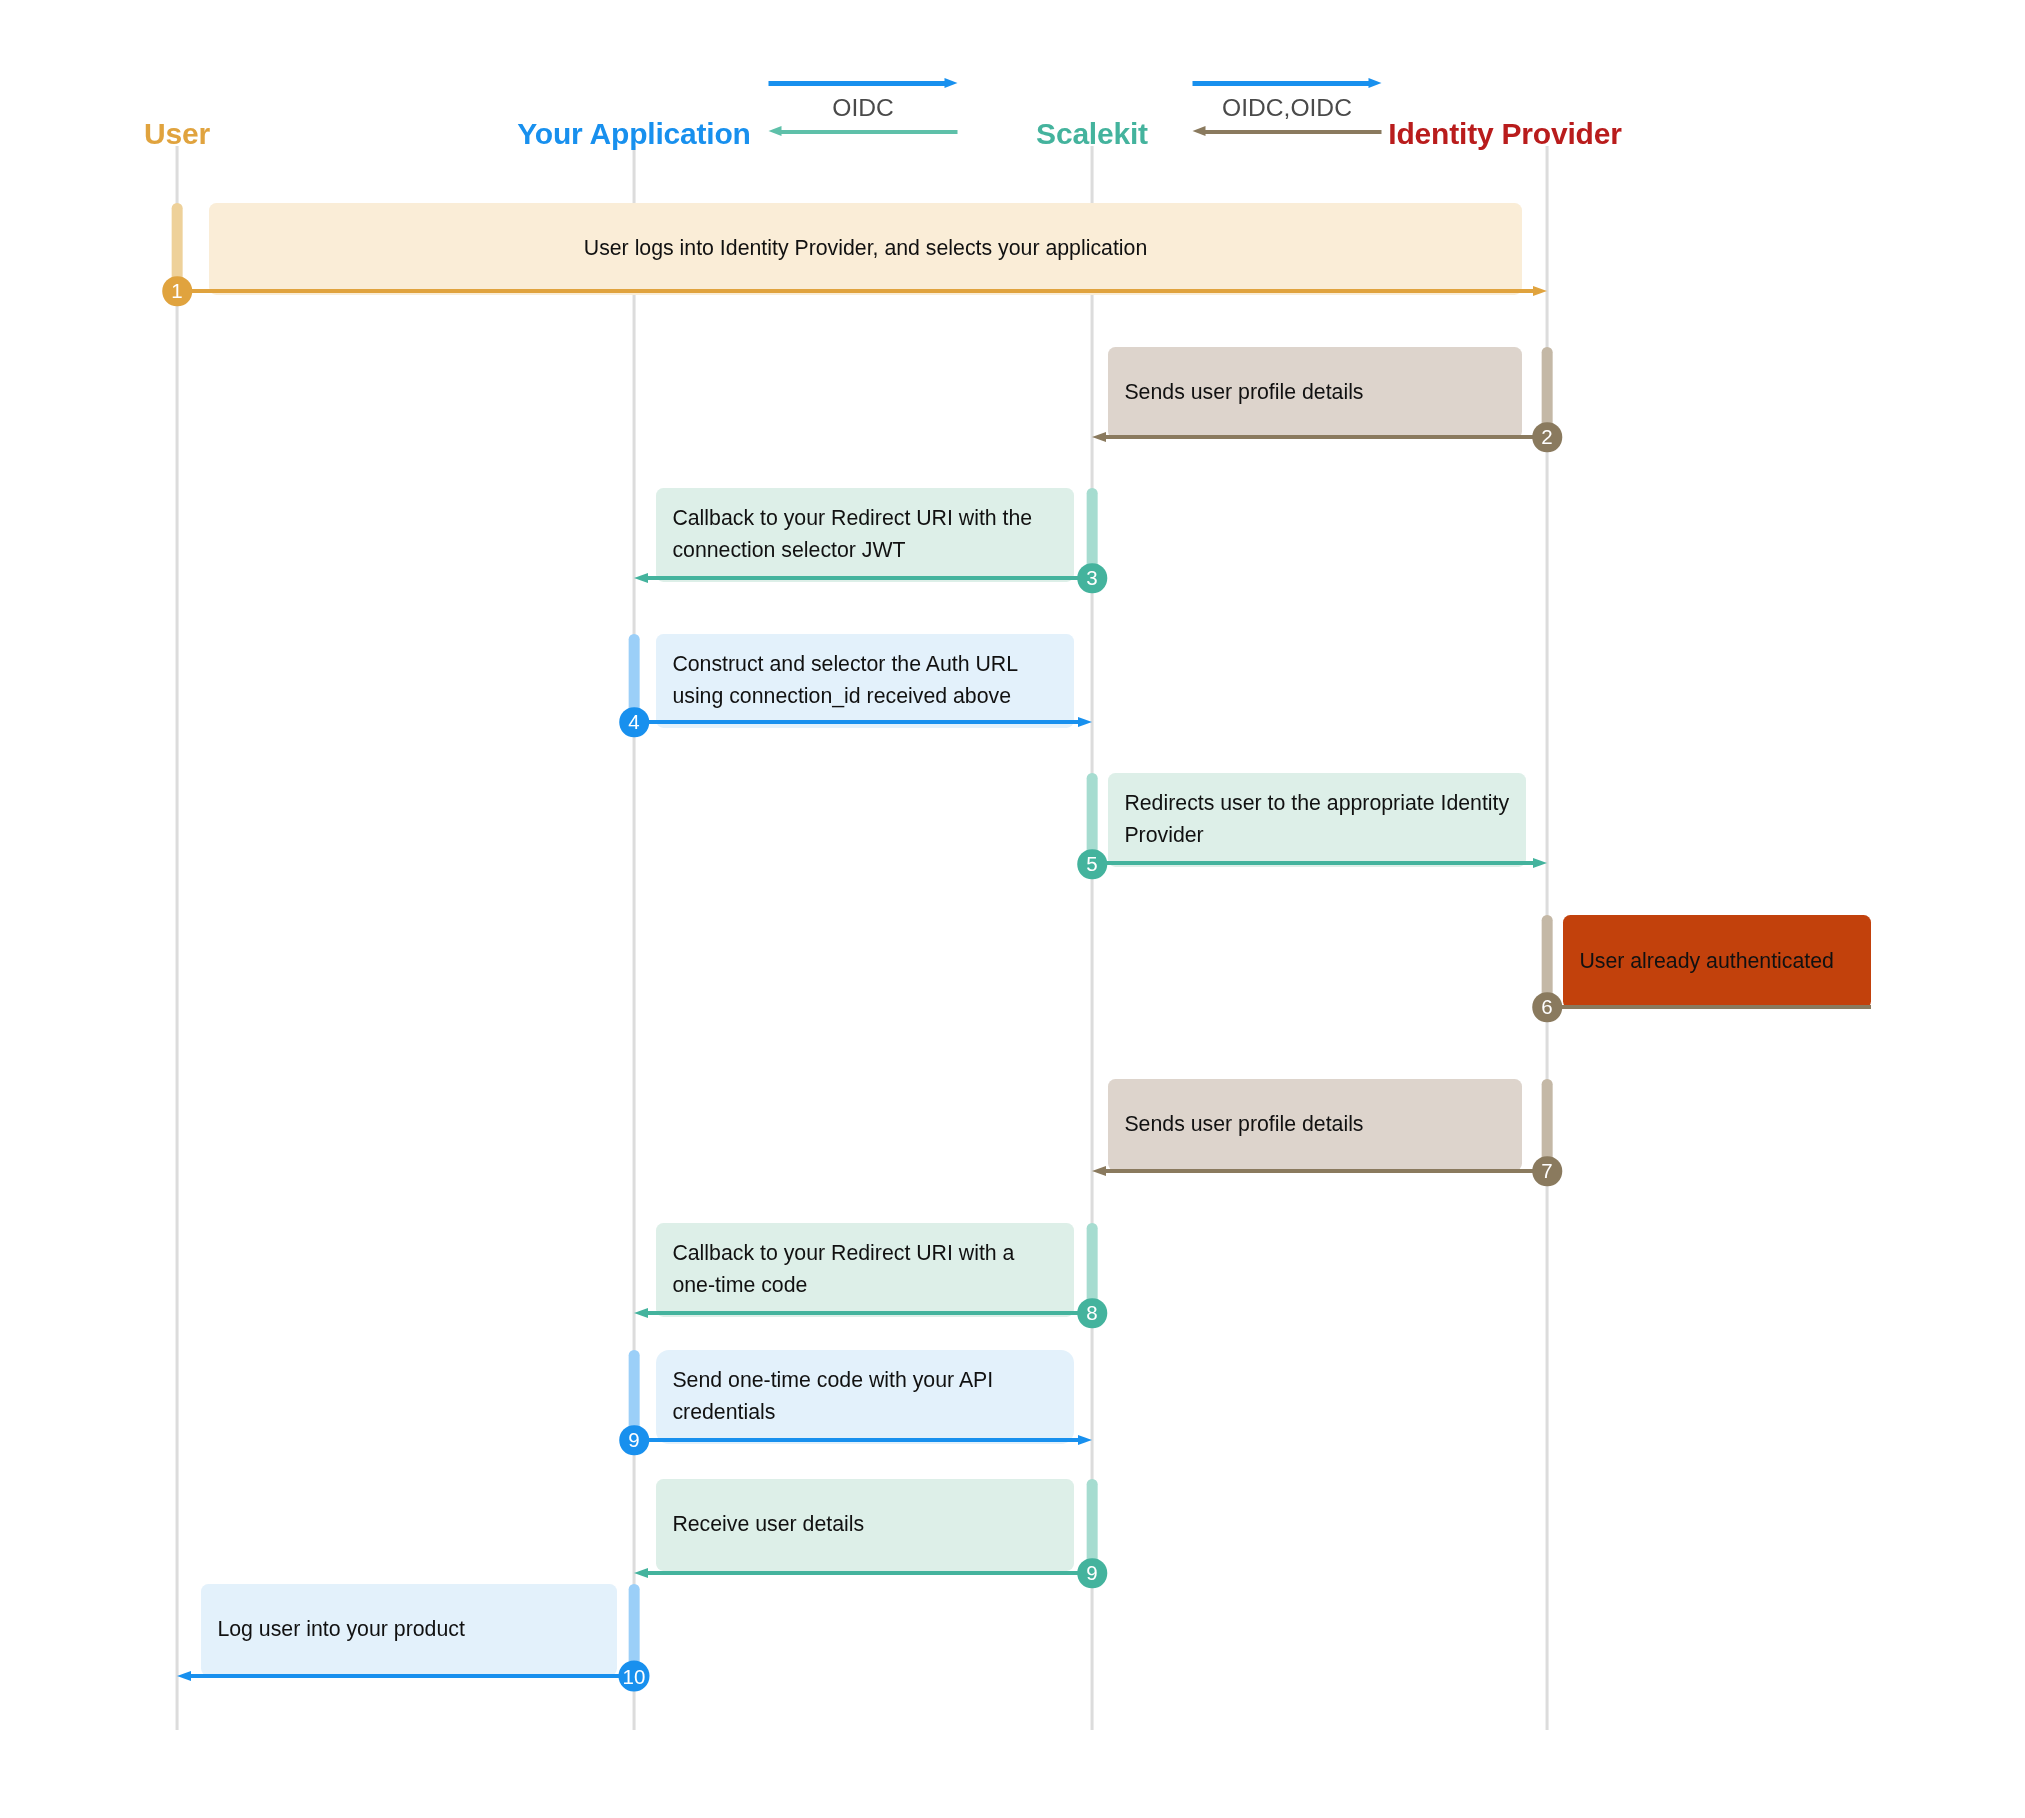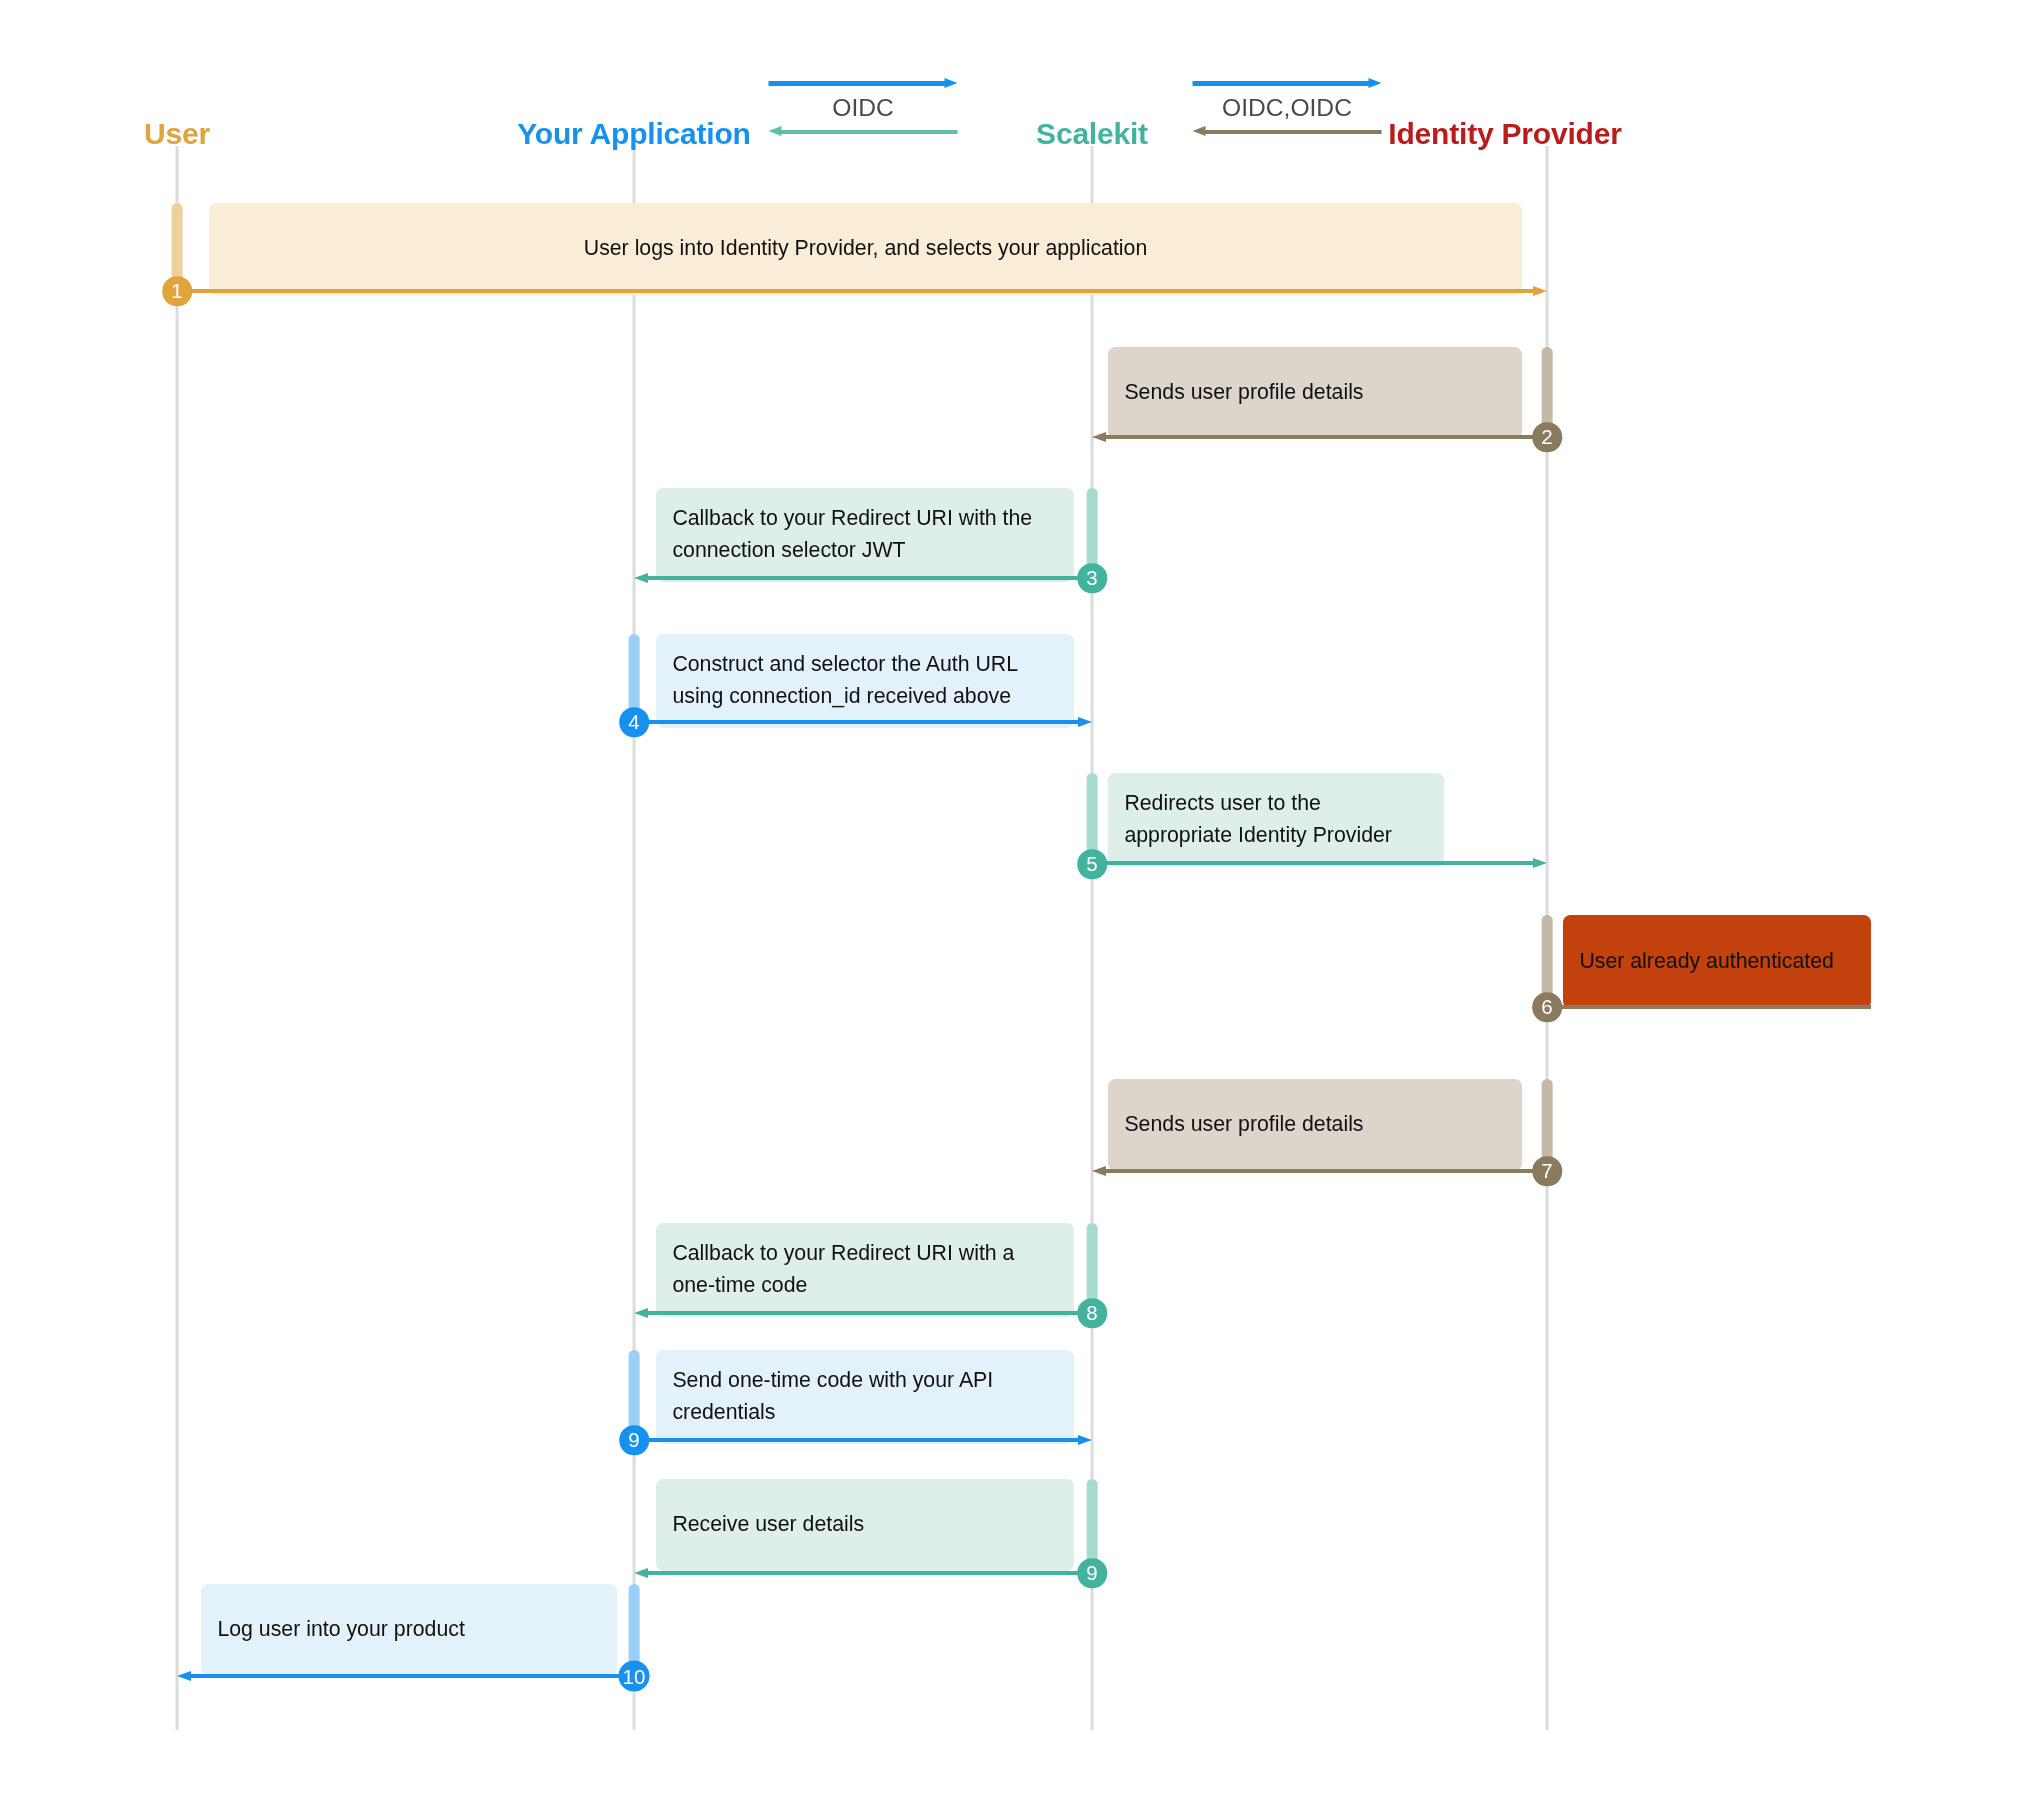--- a/index.html
+++ b/index.html
@@ -116,21 +116,21 @@
       <div class="activation" style="left: 634px; top: 634px; height: 84px; background: rgb(155, 207, 248);"></div>
       <div class="msg-box" style="left: 656px; width: 418px; top: 634px; height: 94px; background: rgb(227, 241, 251); text-align: left; display: flex; align-items: center; justify-content: flex-start;">
         <span>Construct and selector the Auth URL using connection_id received above</span>
       </div>
       <div class="msg-arrow right" style="left: 634px; width: 458px; top: 717px;">
         <div class="bar" style="background: rgb(24, 144, 238);"></div>
         <div class="head" style="border-left-color: rgb(24, 144, 238);"></div>
       </div>
       <div class="step-badge" style="width: 29.5px; height: 29.5px; left: 634px; top: 722px; background: rgb(24, 144, 238);">4</div>
       <div class="activation" style="left: 1092px; top: 773px; height: 84px; background: rgb(166, 220, 208);"></div>
-      <div class="msg-box" style="left: 1108px; width: 336px; top: 773px; height: 94px; background: rgb(221, 239, 232); text-align: left; display: flex; align-items: center; justify-content: flex-end;">
+      <div class="msg-box" style="left: 1108px; width: 418px; top: 773px; height: 94px; background: rgb(221, 239, 232); text-align: left; display: flex; align-items: center; justify-content: flex-end;">
         <span>Redirects user to the appropriate Identity Provider</span>
       </div>
       <div class="msg-arrow right" style="left: 1092px; width: 455px; top: 858px;">
         <div class="bar" style="background: rgb(68, 179, 157);"></div>
         <div class="head" style="border-left-color: rgb(68, 179, 157);"></div>
       </div>
       <div class="step-badge" style="width: 29.5px; height: 29.5px; left: 1092px; top: 864px; background: rgb(68, 179, 157);">5</div>
       <div class="activation" style="left: 1547px; top: 915px; height: 88px; background: rgb(196, 184, 166);"></div>
       <div class="msg-box" style="left: 1563px; width: 308px; top: 915px; height: 94px; background: #c2410c; text-align: left; display: flex; align-items: center; justify-content: flex-start;">
         <span>User already authenticated</span>
@@ -151,21 +151,21 @@
       <div class="activation" style="left: 1092px; top: 1223px; height: 84px; background: rgb(166, 220, 208);"></div>
       <div class="msg-box" style="left: 656px; width: 418px; top: 1223px; height: 94px; background: rgb(221, 239, 232); text-align: left; display: flex; align-items: center; justify-content: flex-end;">
         <span>Callback to your Redirect URI with a one-time code</span>
       </div>
       <div class="msg-arrow left" style="left: 634px; width: 458px; top: 1308px;">
         <div class="bar" style="background: rgb(68, 179, 157);"></div>
         <div class="head" style="border-right-color: rgb(68, 179, 157);"></div>
       </div>
       <div class="step-badge" style="width: 29.5px; height: 29.5px; left: 1092px; top: 1313px; background: rgb(68, 179, 157);">8</div>
       <div class="activation" style="left: 634px; top: 1350px; height: 84px; background: rgb(155, 207, 248);"></div>
-      <div class="msg-box" style="left: 656px; width: 418px; top: 1350px; height: 94px; background: rgb(227, 241, 251); text-align: left; display: flex; align-items: center; justify-content: flex-start;">
+      <div class="msg-box" style="left: 656px; width: 418px; top: 1350px; height: 94px; background: rgb(227, 241, 251); text-align: left; display: flex; align-items: center; justify-content: flex-start; border-radius: 13px;">
         <span>Send one-time code with your API credentials</span>
       </div>
       <div class="msg-arrow right" style="left: 634px; width: 458px; top: 1435px;">
         <div class="bar" style="background: rgb(24, 144, 238);"></div>
         <div class="head" style="border-left-color: rgb(24, 144, 238);"></div>
       </div>
       <div class="step-badge" style="width: 29.5px; height: 29.5px; left: 634px; top: 1440px; background: rgb(24, 144, 238);">9</div>
       <div class="activation" style="left: 1092px; top: 1479px; height: 88px; background: rgb(166, 220, 208);"></div>
       <div class="msg-box" style="left: 656px; width: 418px; top: 1479px; height: 92px; background: rgb(221, 239, 232); text-align: left; display: flex; align-items: center; justify-content: flex-start;">
         <span>Receive user details</span>

